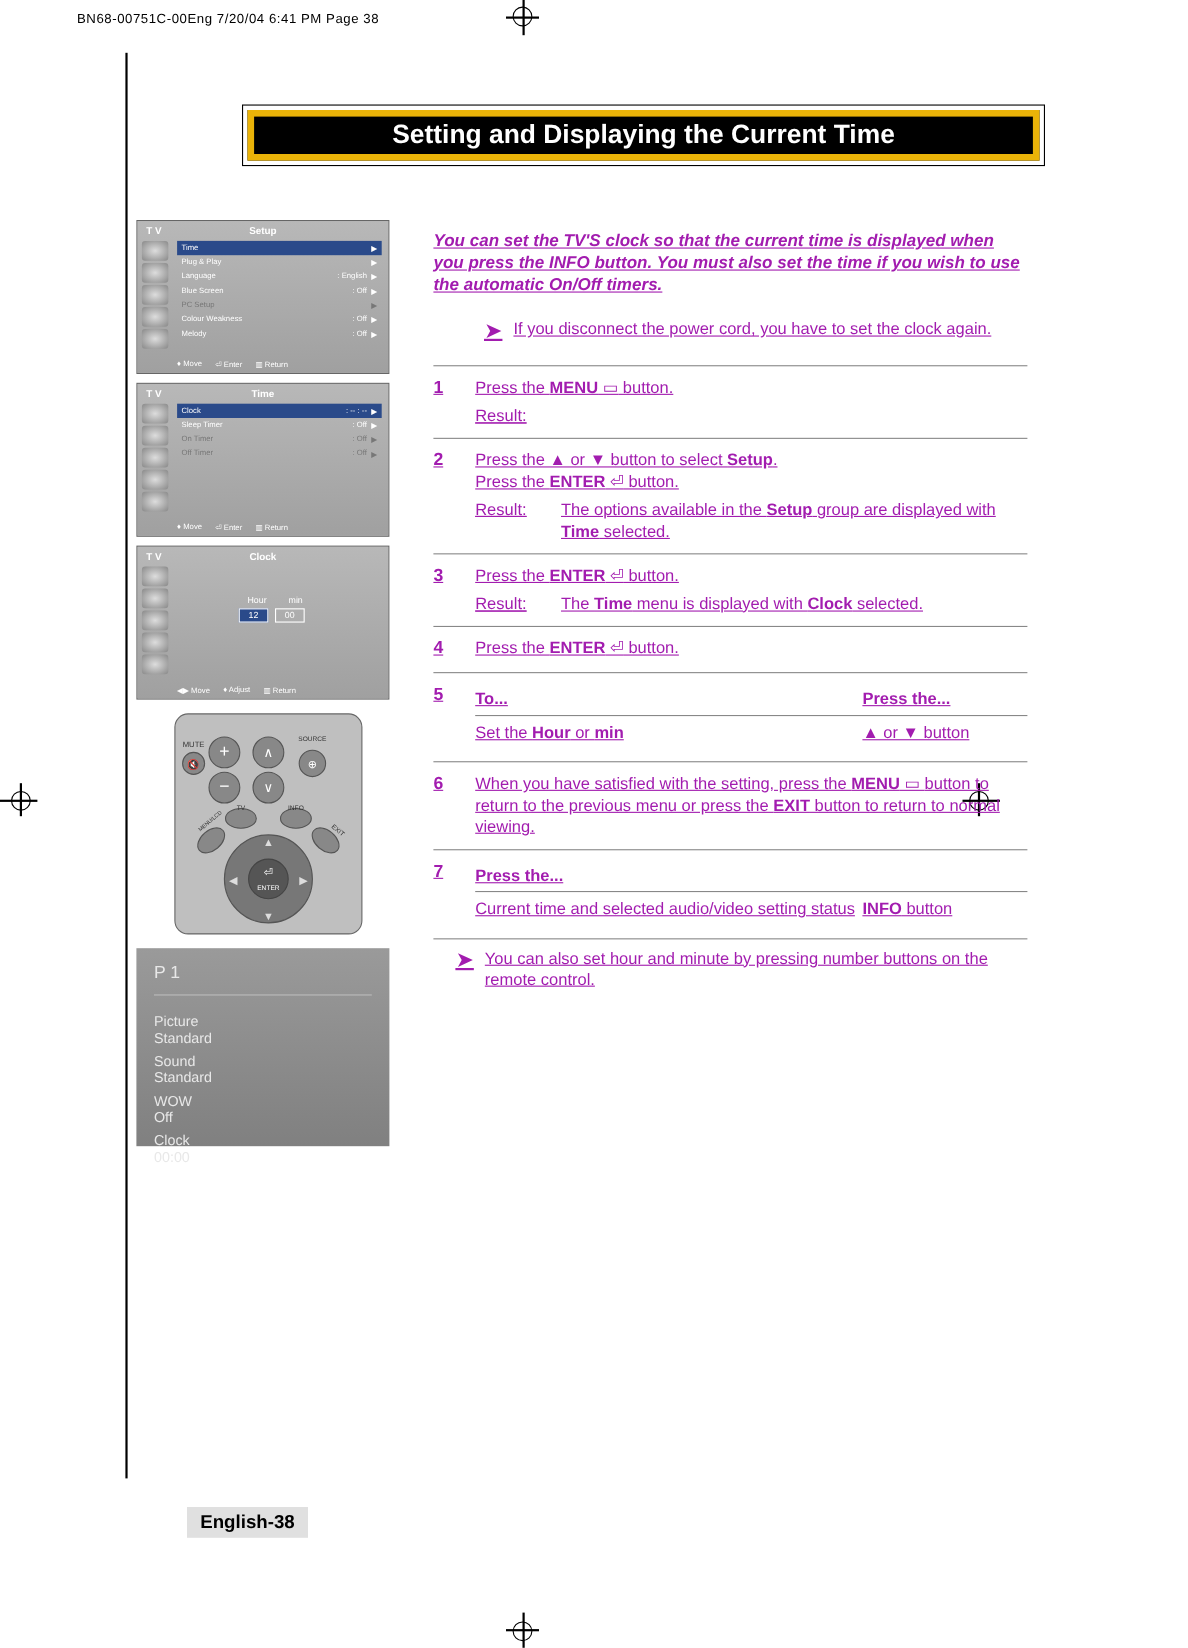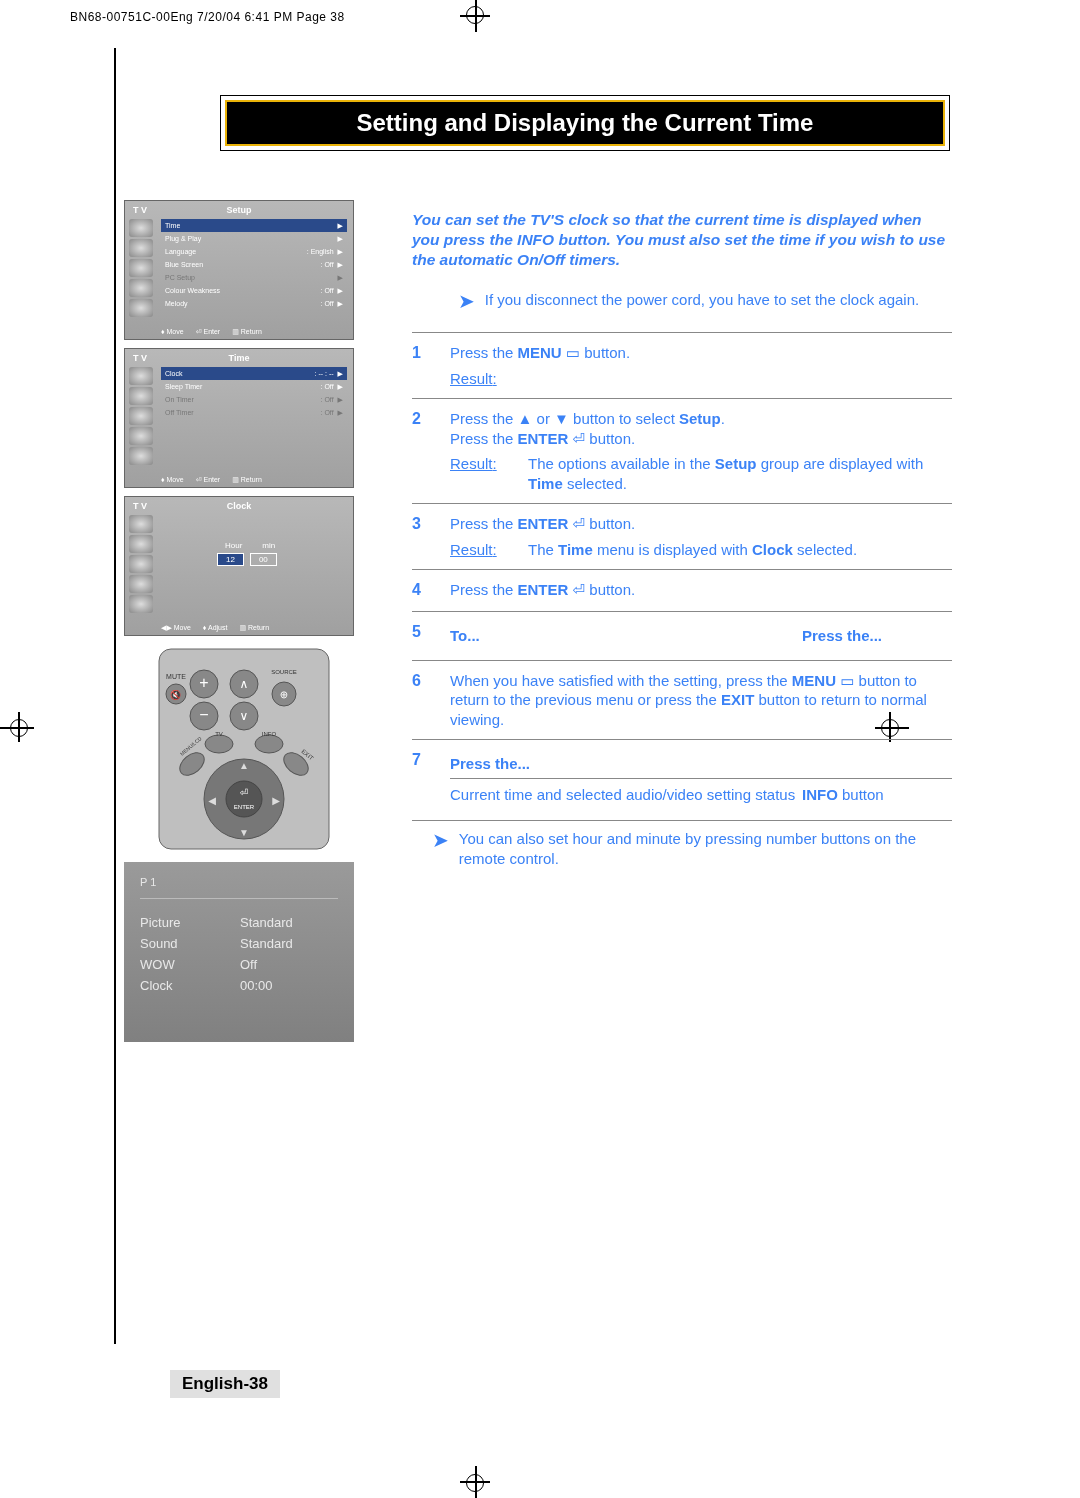--- a/index.html
+++ b/index.html
@@ -13,21 +13,21 @@
   .crop-left-v { position: absolute; top: 712px; left: 18px; width: 2px; height: 30px; background:#000;}
   .crop-left-c { position: absolute; top: 719px; left: 10px; width: 18px; height: 18px; border:1px solid #000; border-radius:50%;}
   .crop-right { position: absolute; top: 727px; right: 0; width: 34px; height: 2px; background:#000;}
   .crop-right-v { position: absolute; top: 712px; right: 18px; width: 2px; height: 30px; background:#000;}
   .crop-right-c { position: absolute; top: 719px; right: 10px; width: 18px; height: 18px; border:1px solid #000; border-radius:50%;}
   .crop-bot { position: absolute; bottom: 0; left: 475px; width: 2px; height: 32px; background:#000;}
   .crop-bot-h { position: absolute; bottom: 15px; left: 460px; width: 30px; height: 2px; background:#000;}
   .crop-bot-c { position: absolute; bottom: 6px; left: 466px; width: 18px; height: 18px; border:1px solid #000; border-radius:50%;}
 
   .margin-line { position: absolute; top: 48px; left: 114px; width: 2px; height: 1296px; background: #000; }
-  .title-bar { position: absolute; top: 100px; left: 225px; width: 720px; height: 46px; background: #000; color: #fff; display:flex; align-items:center; justify-content:center; font-size: 24px; font-weight: bold; border: 2px solid #eab308; }
+  .title-bar { position: absolute; top: 100px; left: 225px; width: 720px; height: 46px; background: #000; color: #fff; display:flex; align-items:center; justify-content:center; font-size: 24px; font-weight: bold; border: 6px solid #eab308; }
   .title-outer { position: absolute; top: 95px; left: 220px; width: 730px; height: 56px; border: 1px solid #000; }
 
   .left-col { position: absolute; top: 200px; left: 124px; width: 240px; }
   .osd { width: 230px; height: 140px; border: 1px solid #666; margin-bottom: 8px; background: linear-gradient(#b8b8b8,#a0a0a0); font-size: 8px; color:#fff; position:relative; overflow:hidden;}
   .osd .tv { position:absolute; top:4px; left:8px; font-weight:bold; font-size:9px;}
   .osd .menu-title { position:absolute; top:4px; left:0; right:0; text-align:center; font-size:9px; font-weight:bold;}
   .osd .iconcol { position:absolute; top:18px; left:4px; width:28px; height:100px; display:flex; flex-direction:column; gap:2px;}
   .osd .iconcol div { width:24px; height:18px; background: radial-gradient(#ddd,#888); border-radius:3px;}
   .osd .menu { position:absolute; top:18px; left:36px; right:6px;}
   .osd .row { display:flex; height:13px; align-items:center; padding:0 4px; font-size:7px;}
@@ -43,26 +43,26 @@
   .clock-box .menu-title { position:absolute; top:4px; left:0; right:0; text-align:center; font-weight:bold; font-size:9px;}
   .clock-hm { position:absolute; top:44px; left:100px; font-size:8px; display:flex; gap:20px;}
   .clock-vals { position:absolute; top:56px; left:92px; display:flex; gap:6px; align-items:center;text-align:center;}
   .clock-vals .box { border:1px solid #fff; padding:1px 8px; font-size:8px;}
   .clock-vals .box.sel { background:#2a4a8a;}
 
   .remote { width:180px; height:210px; margin:6px auto 8px; position:relative;}
   .remote svg { width:100%; height:100%;}
 
   .info-box { width:230px; height:180px; background: linear-gradient(#9a9a9a,#808080); color:#e8e8e8; padding:14px 16px; font-size:13px;}
-  .info-box .p1 { font-size:11px; margin-bottom:10px;}
+  .info-box .p1 { font-size:16px; margin-bottom:10px;}
   .info-box hr { border:none; border-top:1px solid #bbb; margin:8px 0 16px;}
-  .info-box .irow { display:flex; margin-bottom:6px;}
+  .info-box .irow { display:flex; margin-bottom:6px;flex-direction:column;}
   .info-box .irow span:first-child { width:100px;}
 
-  .right-col { position: absolute; top: 210px; left: 412px; width: 540px; font-size: 16px; line-height: 1.3; color:#3b82f6;}
+  .right-col { position: absolute; top: 210px; left: 394px; width: 540px; font-size: 16px; line-height: 1.3; color:#a21caf;text-decoration:underline;}
   .intro { font-style: italic; font-weight: bold; margin-bottom: 20px; font-size: 15.5px;}
   .note-row { display:flex; margin: 6px 0 18px 46px;}
   .note-arrow { font-size: 20px; margin-right:10px; margin-top:-2px;}
   .note-text { flex:1; font-size:15px;}
   hr.sep { border:none; border-top:1px solid #888; margin:8px 0;}
   .step { display:flex; margin: 10px 0;}
   .step-num { width:38px; font-weight:bold; font-size:16px;}
   .step-body { flex:1; font-size:15px;}
   .step-body .result { display:flex; margin-top:6px;}
   .step-body .result .lbl { text-decoration: underline; width:78px;}
@@ -336,20 +336,24 @@
 
   <hr class="sep">
   <div class="step">
     <div class="step-num">5</div>
     <div class="step-body">
       <div class="tbl">
         <div class="thead">
               <span class="c1">To...</span>
               <span class="c2">Press the...</span>
             </div>
+        <div class="trow">
+              <span class="c1"><span>Set the </span><b>Hour</b><span> or </span><b>min</b></span>
+              <span class="c2">▲ or ▼ button</span>
+            </div>
       </div>
     </div>
   </div>
 
   <hr class="sep">
   <div class="step">
     <div class="step-num">6</div>
     <div class="step-body">
       <span>When you have satisfied with the setting, press the </span><b>MENU</b><span class="sym"> ▭ </span><span> button to return to the previous menu or press the </span><b>EXIT</b><span> button to return to normal viewing.</span>
     </div>

